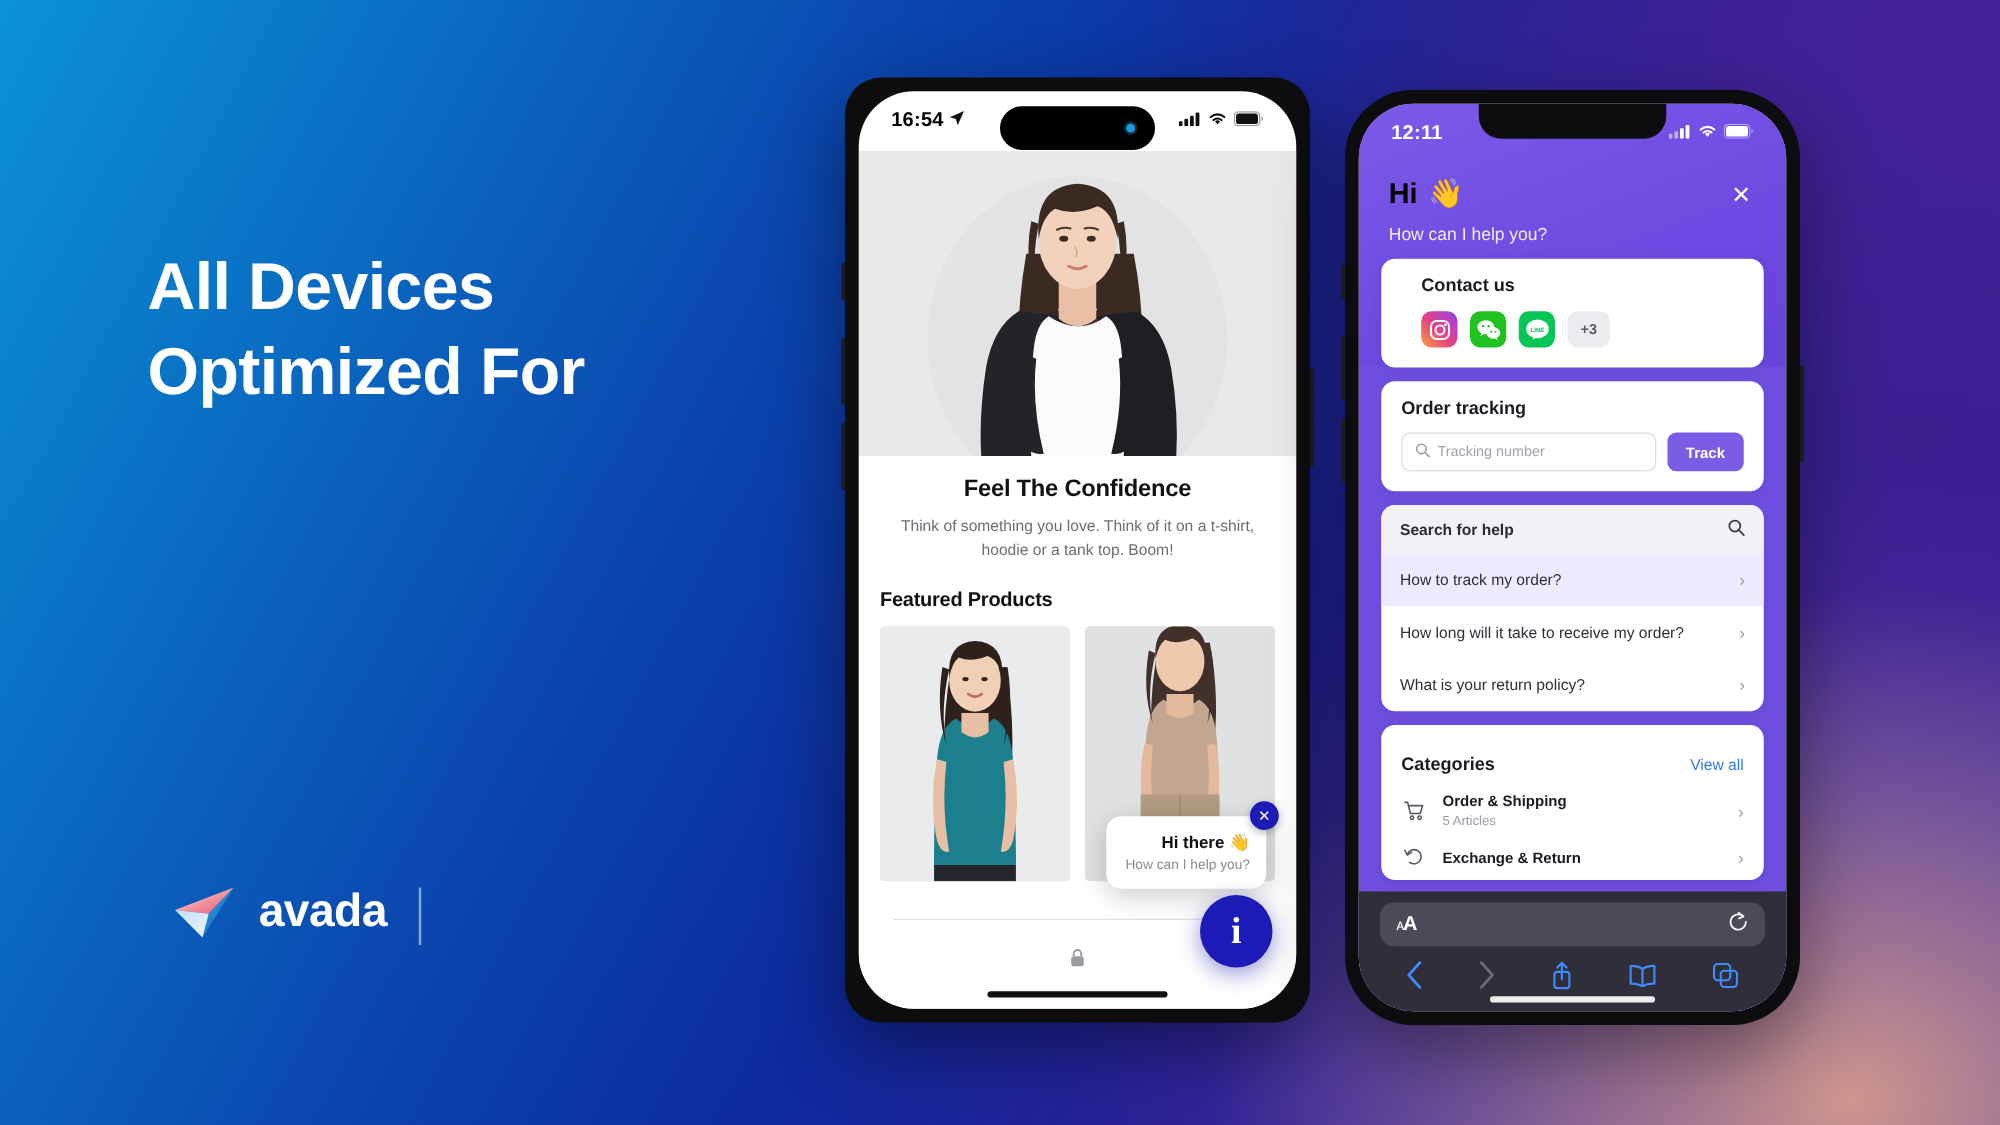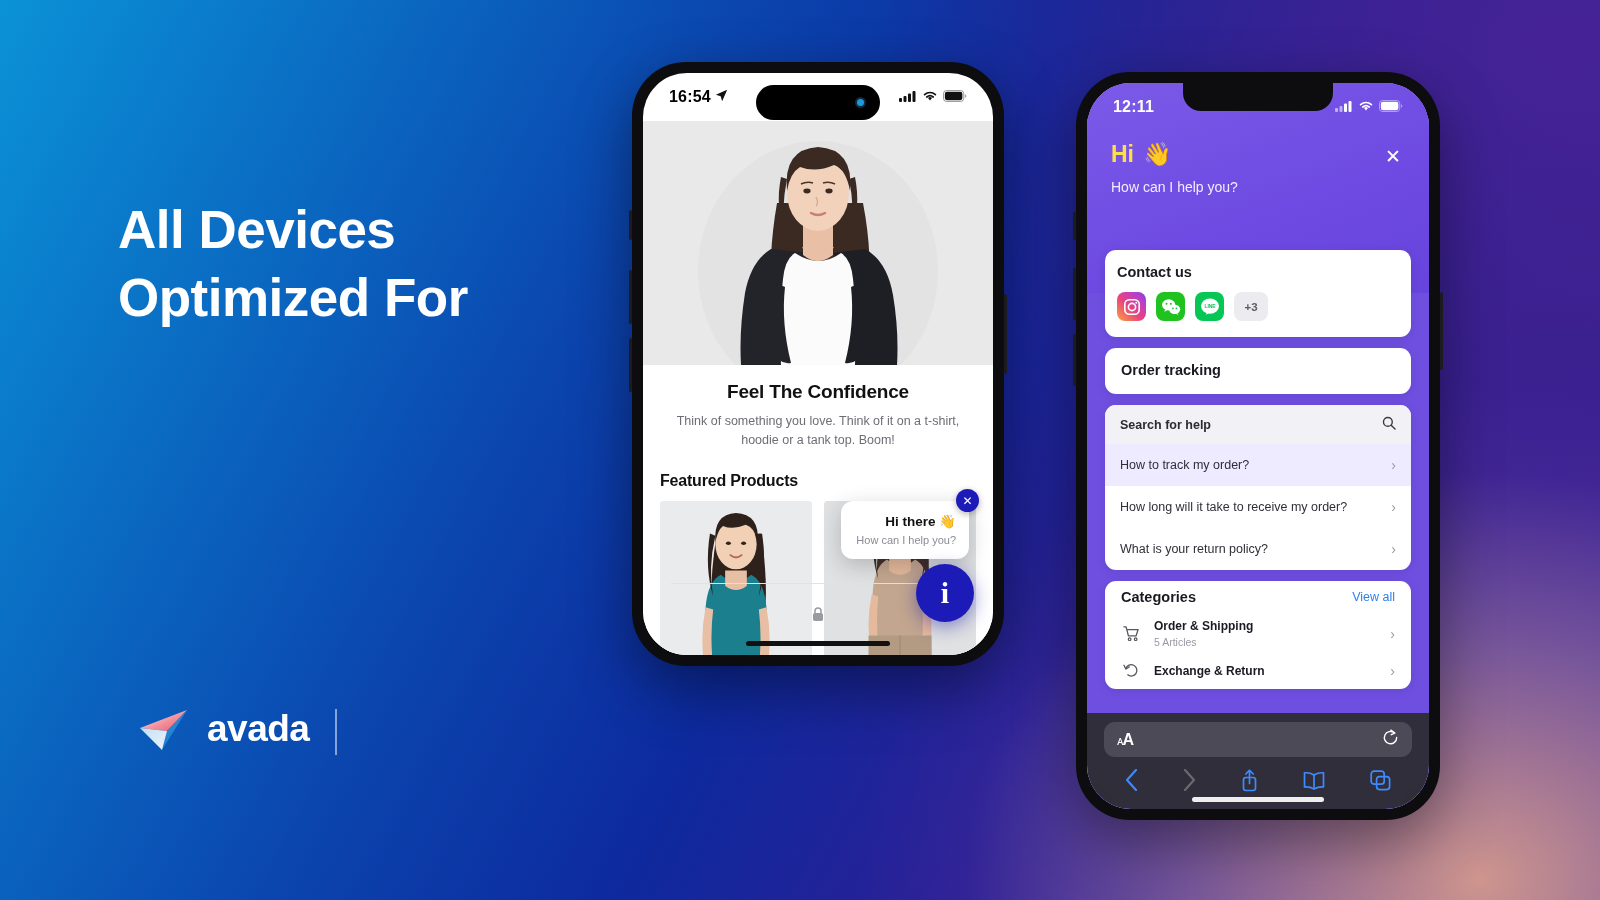--- a/index.html
+++ b/index.html
@@ -33,21 +33,21 @@
     border-radius:54px;
     box-shadow:0 22px 60px rgba(0,0,0,0.42);
     padding:11px;
   }
   .phone-inner {
     width:100%; height:100%; border-radius:44px; overflow:hidden;
     position:relative; background:#fff;
   }
   .side-btn { position:absolute; background:#1c1c20; border-radius:3px; }
 
-  #phone1 { left:632px; top:62px; width:372px; height:604px; }
+  #phone1 { left:676px; top:62px; width:372px; height:756px;border-radius:29px; }
   #phone2 { left:1076px; top:72px; width:364px; height:748px; }
 
   
   .statusbar {
     position:absolute; left:0; top:0; width:100%; height:48px;
     display:flex; align-items:center; justify-content:space-between;
     padding:0 26px; z-index:7;
   }
   .sb-time { font-size:16px; font-weight:bold; letter-spacing:0.2px; display:flex; align-items:center; gap:4px; }
   .sb-icons { display:flex; align-items:center; gap:5px; }
@@ -102,32 +102,32 @@
     color:#fff; font-size:30px; font-weight:bold; font-family:"Liberation Serif", serif;
   }
 
   
   .p2-screen { position:absolute; inset:0; background:#6f4fe0; overflow:hidden; }
   .p2-purple {
     position:absolute; top:0; left:0; width:100%; height:210px;
     background:linear-gradient(160deg,#7b5ae8 0%, #6e4ae2 60%, #6744dd 100%);
   }
   .p2-hdr { position:absolute; top:58px; left:24px; right:18px; }
-  .p2-hi { color:#fde047; font-size:23px; font-weight:bold; display:flex; align-items:center; gap:9px; }
+  .p2-hi { color:#000000; font-size:23px; font-weight:bold; display:flex; align-items:center; gap:9px; }
   .p2-hisub { color:#f1ecff; font-size:14px; margin-top:11px; }
   .p2-close { position:absolute; right:10px; top:6px; color:#fff; font-size:19px; line-height:1; }
 
   .p2-scroll { position:absolute; top:124px; left:18px; right:18px; bottom:96px; }
   .card {
     background:#fff; border-radius:11px; margin-bottom:11px;
     box-shadow:0 2px 10px rgba(40,20,90,0.12);
   }
   .card-h { font-size:14.5px; font-weight:bold; color:#1a1a22; }
 
-  .contact-card { padding:14px 12px 16px;margin-top:43px; }
+  .contact-card { padding:14px 32px 16px; }
   .social-row { display:flex; align-items:center; gap:10px; margin-top:12px; }
   .soc { width:29px; height:29px; border-radius:8px; display:flex; align-items:center; justify-content:center; }
   .soc-ig { background:linear-gradient(45deg,#f9a23c 0%,#e8437f 45%,#b540cc 80%,#7b3fd4 100%); }
   .soc-wc { background:#1fc21f; }
   .soc-line { background:#06c755; }
   .soc-more {
     background:#ececf0; color:#5c5c66; font-size:11.5px; font-weight:bold;
     border-radius:8px; width:34px; height:29px; display:flex; align-items:center; justify-content:center;
   }
 
@@ -149,21 +149,21 @@
     background:#f2f2f6; padding:11px 15px; display:flex; align-items:center;
     justify-content:space-between; font-size:12.5px; color:#2b2b34; font-weight:bold;
   }
   .faq {
     padding:13px 15px; display:flex; align-items:center; justify-content:space-between;
     font-size:12.5px; color:#2f2f38;
   }
   .faq.active { background:#eeeaff; }
   .chev { color:#9a9aa6; font-size:14px; }
 
-  .cat-card { padding:8px 16px 10px; }
+  .cat-card { padding:24px 16px 10px; }
   .cat-top { display:flex; align-items:center; justify-content:space-between; }
   .view-all { color:#2f7fe8; font-size:12.5px; }
   .cat-item { display:flex; align-items:center; gap:13px; margin-top:14px; }
   .cat-icon { width:20px; display:flex; justify-content:center; color:#565660; }
   .cat-txt { flex:1; }
   .cat-name { font-size:12px; font-weight:bold; color:#1a1a22; }
   .cat-meta { font-size:10.5px; color:#9a9aa6; margin-top:3px; }
 
   
   .safari {
@@ -449,20 +449,32 @@
                 <path d="M8 15 L6.6 18.6 L11 16 Z" fill="#fff"></path>
                 <text x="11" y="11.4" font-family="Liberation Sans, sans-serif" font-size="5.4" font-weight="bold" fill="#06c755" text-anchor="middle">LINE</text>
               </svg>
             </div>
             <div class="soc-more">+3</div>
           </div>
         </div>
 
         <div class="card track-card">
           <div class="card-h">Order tracking</div>
+          <div class="track-row">
+            <div class="track-input">
+              <span>
+                <svg width="12" height="12" viewBox="0 0 14 14">
+                  <circle cx="6" cy="6" r="4.4" fill="none" stroke="#9a9aa6" stroke-width="1.5"></circle>
+                  <path d="M9.3 9.3 L13 13" stroke="#9a9aa6" stroke-width="1.5" stroke-linecap="round"></path>
+                </svg>
+              </span>
+              <span>Tracking number</span>
+            </div>
+            <div class="track-btn">Track</div>
+          </div>
         </div>
 
         <div class="card help-card">
           <div class="help-search">
             <span>Search for help</span>
             <span>
               <svg width="14" height="14" viewBox="0 0 15 15">
                 <circle cx="6.3" cy="6.3" r="4.7" fill="none" stroke="#3a3a44" stroke-width="1.5"></circle>
                 <path d="M9.8 9.8 L14 14" stroke="#3a3a44" stroke-width="1.5" stroke-linecap="round"></path>
               </svg>

